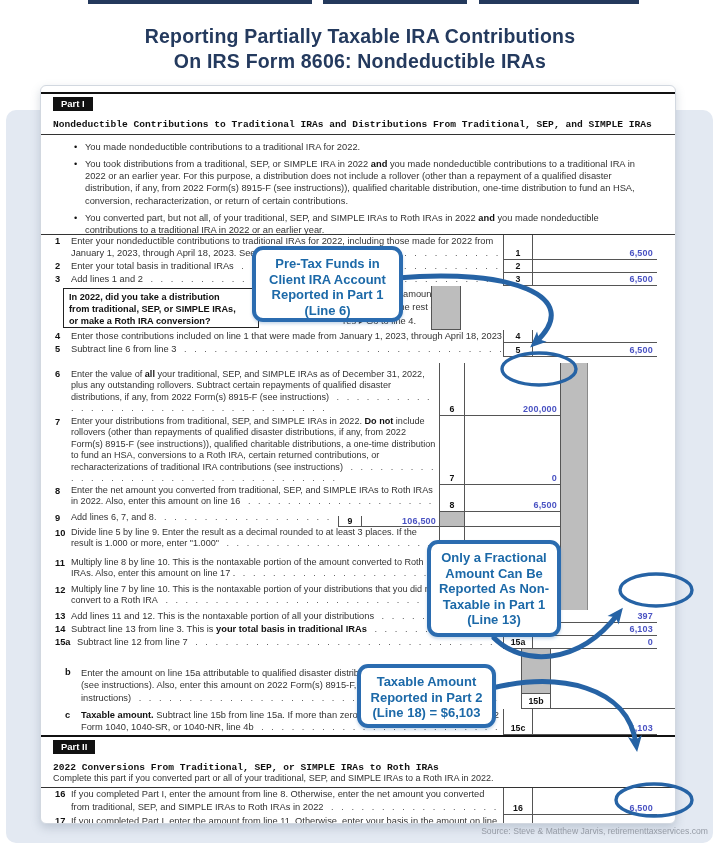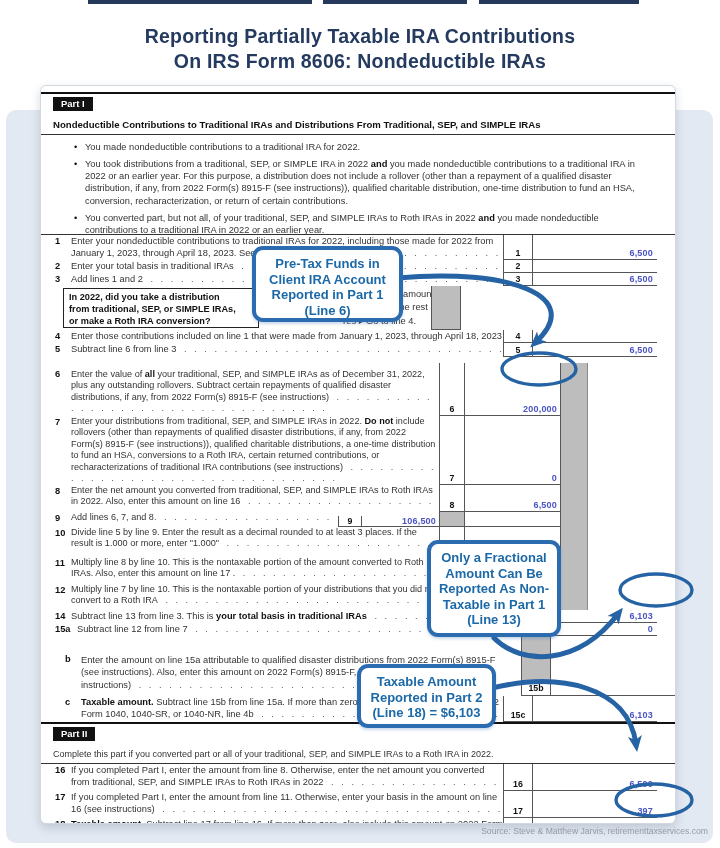--- a/index.html
+++ b/index.html
@@ -11,21 +11,21 @@
          font-size:19.5px;line-height:25px;font-weight:700;letter-spacing:.2px;}
   .source{position:absolute;right:12px;top:826px;font-size:8.6px;color:#959ba5;}
 
   
   .card{position:absolute;left:40px;top:85px;width:636px;height:739px;background:#fff;
         border:1px solid #d2d8e0;border-radius:6px;box-shadow:0 4px 10px rgba(98,114,136,.28);
         padding-top:6px;box-sizing:border-box;overflow:hidden;color:#333;}
   .phdr{border-top:2.5px solid #111;border-bottom:1px solid #333;display:flex;gap:8px;
         padding:3px 16px 3px 12px;align-items:flex-start;flex-direction:column;}
   .plab{background:#111;color:#fff;font-weight:700;font-size:9.5px;padding:1px 8px 2px 8px;white-space:nowrap;}
-  .ptit{font-weight:700;font-size:9.6px;line-height:11.5px;color:#111;}
+  .ptit{font-weight:700;font-size:9.6px;line-height:11.5px;color:#111;font-family:Liberation Mono, monospace;}
   .psub{font-size:9px;line-height:11px;color:#333;}
   .bullets{height:100px;box-sizing:border-box;border-bottom:1px solid #333;padding:6px 28px 0 44px;overflow:hidden;}
   .bullet{position:relative;font-size:9.3px;line-height:12.3px;margin-bottom:5px;color:#333;}
   .bullet::before{content:"•";position:absolute;left:-11px;top:0;color:#111;}
   .bullet b{color:#111;}
 
   
   .frow{display:flex;overflow:hidden;}
   .mt6{margin-top:6px;}
   .rh13{height:13px}.rh14{height:14px}.rh15{height:15px}.rh25{height:25px}.rh26{height:26px}
@@ -294,20 +294,32 @@
       <div class="incol">
           <span>12</span>
         </div>
       <div class="iacol">
           <span class="val">0</span>
         </div>
       <div class="gstrip"></div>
       <div class="orest"></div>
     </div>
 
+    <div class="frow rh13">
+      <div class="txt">
+          <span class="lnum">13</span>
+        <p class="tp dots"><span>Add lines 11 and 12. This is the nontaxable portion of all your distributions</span></p>
+        </div>
+      <div class="ncol">
+          <span>13</span>
+        </div>
+      <div class="acol">
+          <span class="val">397</span>
+        </div>
+    </div>
 
     <div class="frow rh13">
       <div class="txt">
           <span class="lnum">14</span>
         <p class="tp dots"><span>Subtract line 13 from line 3. This is </span><b>your total basis in traditional IRAs</b></p>
         </div>
       <div class="ncol">
           <span>14</span>
         </div>
       <div class="acol">
@@ -351,20 +363,21 @@
           <span>15c</span>
         </div>
       <div class="acol">
           <span class="val">6,103</span>
         </div>
     </div>
 
     <div class="phdr">
       <span class="plab">Part II</span>
       <div>
+        <div class="ptit">2022 Conversions From Traditional, SEP, or SIMPLE IRAs to Roth IRAs</div>
         <div class="psub">Complete this part if you converted part or all of your traditional, SEP, and SIMPLE IRAs to a Roth IRA in 2022.</div>
       </div>
     </div>
 
     <div class="frow rh27">
       <div class="txt">
           <span class="lnum">16</span>
         <p class="tp dots"><span>If you completed Part I, enter the amount from line 8. Otherwise, enter the net amount you converted from traditional, SEP, and SIMPLE IRAs to Roth IRAs in 2022</span></p>
         </div>
       <div class="ncol">

